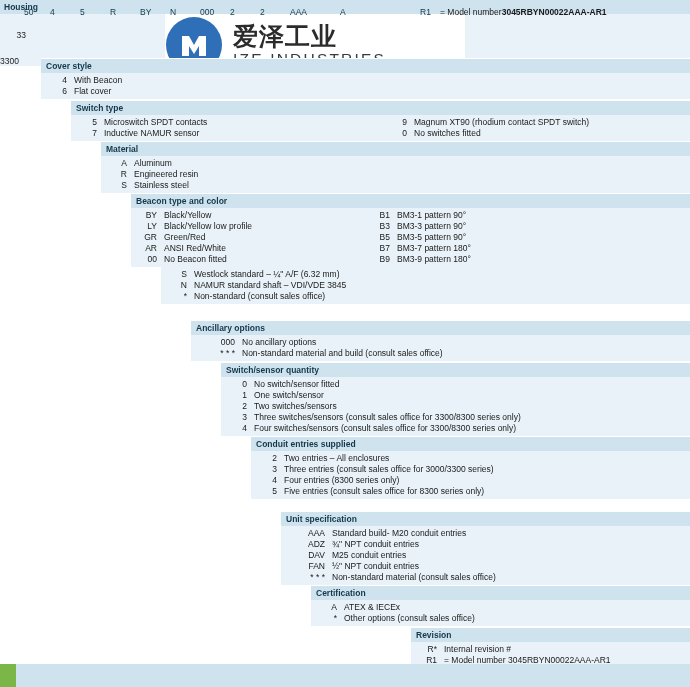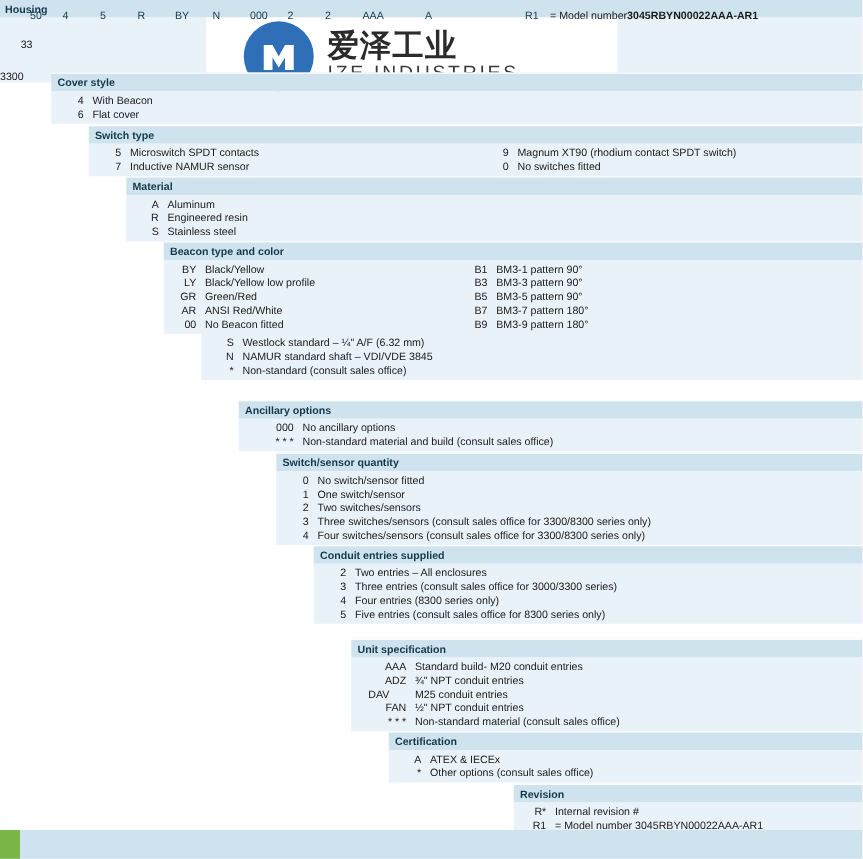--- a/index.html
+++ b/index.html
@@ -56,21 +56,21 @@
     position:absolute;left:0;top:14px;width:690px;height:52px;
     background:#e8f2f8;box-sizing:border-box;
   }
   .housing-row{position:absolute;left:0;top:14px;display:flex;line-height:11px;flex-direction:column;}
   .housing-row .code{width:26px;}
 
   
   .logo-wrap{
     position:absolute;left:165px;top:14px;width:300px;height:62px;
     background:#ffffff;
-    display:flex;align-items:center;padding-left:29px;
+    display:flex;align-items:center;
   }
   .logo-mark{width:58px;height:58px;position:relative;flex:0 0 58px;}
   .logo-text{margin-left:10px;}
   .logo-cn{
     font-family:"DejaVu Sans", sans-serif;
     font-size:25px;font-weight:bold;color:#2b2b2b;letter-spacing:1px;
     line-height:27px;
   }
   .logo-en{
     font-family:"Liberation Sans", sans-serif;
@@ -340,21 +340,21 @@
         <div class="colA">
           <div class="row">
             <span class="code" style="width:44px;flex:0 0 44px;">AAA</span>
             <span class="desc">Standard build- M20 conduit entries</span>
           </div>
           <div class="row">
             <span class="code" style="width:44px;flex:0 0 44px;">ADZ</span>
             <span class="desc">¾" NPT conduit entries</span>
           </div>
           <div class="row">
-            <span class="code" style="width:44px;flex:0 0 44px;text-align:center;">DAV</span>
+            <span class="code" style="width:44px;flex:0 0 44px;">DAV</span>
             <span class="desc">M25 conduit entries</span>
           </div>
           <div class="row">
             <span class="code" style="width:44px;flex:0 0 44px;">FAN</span>
             <span class="desc">½" NPT conduit entries</span>
           </div>
           <div class="row">
             <span class="code" style="width:44px;flex:0 0 44px;">* * *</span>
             <span class="desc">Non-standard material (consult sales office)</span>
           </div>

